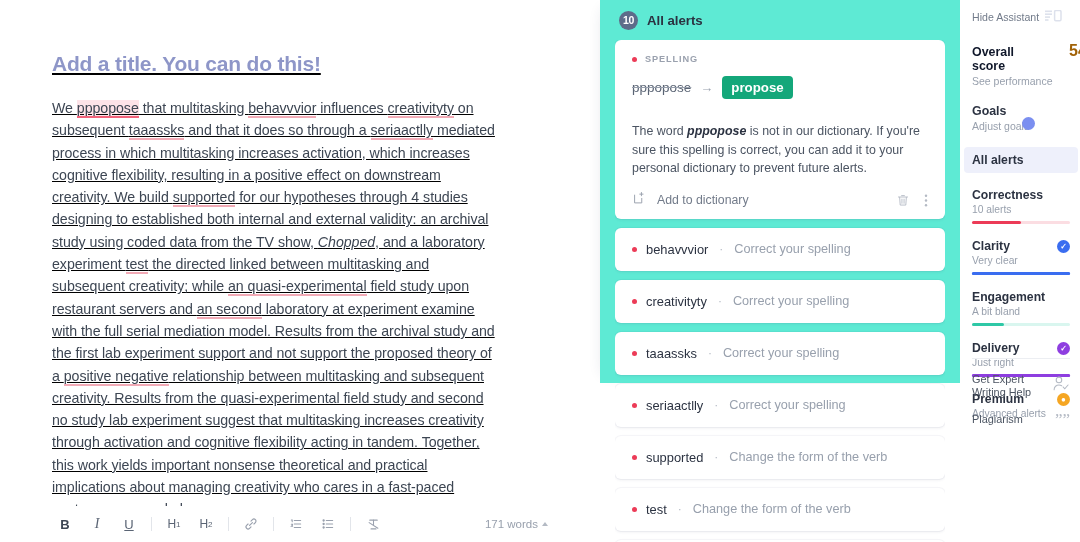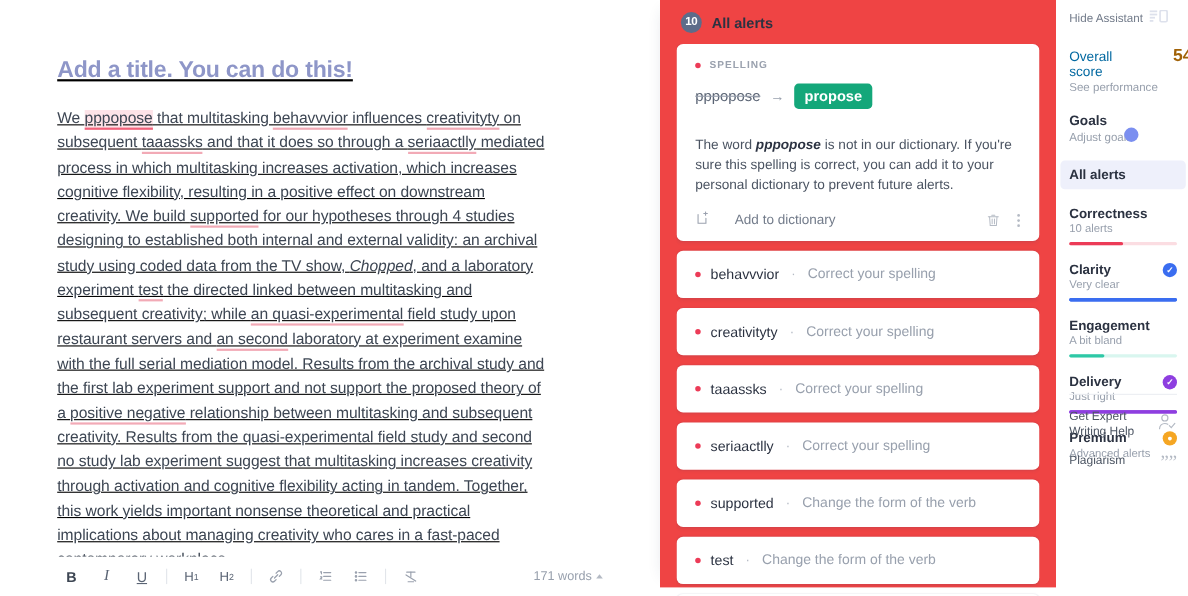--- a/index.html
+++ b/index.html
@@ -56,22 +56,22 @@
     font-size: 11.5px; color: #98a0ad; display: flex; align-items: center; gap: 4px;
     cursor: pointer;
   }
   .caret-up {
     width: 0; height: 0; border-left: 3.5px solid transparent;
     border-right: 3.5px solid transparent; border-bottom: 4px solid #b4bac4;
   }
 
   
   .alerts {
-    width: 360px; flex: 0 0 360px; height: 534px;
-    background: #ef4444; position: relative;
+    width: 360px; flex: 0 0 360px; height: 383px;
+    background: #5eead4; position: relative;
     box-shadow: -6px 0 14px -10px rgba(40,50,80,0.16);
     padding: 0 15px;
   }
   .alerts-header {
     display: flex; align-items: center; gap: 9px;
     height: 40px; padding-left: 4px;
   }
   .badge-count {
     width: 19px; height: 19px; border-radius: 50%;
     background: #5d6c8a; color: #fff; font-size: 10.5px; font-weight: bold;
@@ -105,21 +105,21 @@
     border-radius: 4px; padding: 4px 9px; cursor: pointer;
   }
   .explain {
     font-size: 12.4px; line-height: 18.5px; color: #4b5462; margin-bottom: 12px; margin-top: 23px;
   }
   .explain b { font-weight: bold; font-style: italic; color: #2b3241; }
   .card-actions {
     display: flex; align-items: center; padding-top: 2px;
   }
   .add-dict {
-    display: flex; align-items: center; gap: 23px;
+    display: flex; align-items: center; gap: 12px;
     font-size: 12.3px; color: #6b7policy; color: #727b8a; cursor: pointer;
   }
   .act-spacer { flex: 1; }
   .icon-btn { cursor: pointer; margin-left: 14px; display: flex; align-items: center; }
 
   .card.compact {
     padding: 14px 17px; display: flex; align-items: center; gap: 9px;
     cursor: pointer; min-height: 38px;
   }
   .c-word { font-size: 12.9px; color: #2b3241; font-weight: 500; }
@@ -130,21 +130,21 @@
   .side {
     width: 120px; flex: 0 0 120px; height: 435px; background: #fff;
     position: relative; padding: 0 10px 0 12px;
   }
   .hide-asst {
     display: flex; align-items: center; gap: 6px; height: 34px; cursor: pointer;
   }
   .hide-asst-label { font-size: 10.6px; color: #727b8a; }
   .score-block { margin-top: 8px; }
   .score-row { display: flex; align-items: baseline; gap: 7px; }
-  .score-label { font-size: 12.4px; font-weight: normal; color: #0369a1; }
+  .score-label { font-size: 12.4px; font-weight: bold; color: #0f172a; }
   .score-value { font-size: 16px; font-weight: bold; color: #a16207; margin-left: 48px; }
   .score-sub { font-size: 10.5px; color: #98a0ad; margin-top: 2px; cursor: pointer; }
 
   .goals-block { margin-top: 17px; position: relative; }
   .goals-title { font-size: 12.4px; font-weight: bold; color: #2b3241; }
   .goals-sub { font-size: 10.5px; color: #98a0ad; margin-top: 2px; }
   .goals-dot {
     position: absolute; left: 50px; top: 13px;
     width: 13px; height: 13px; border-radius: 50%; background: #7b8ff0;
   }

